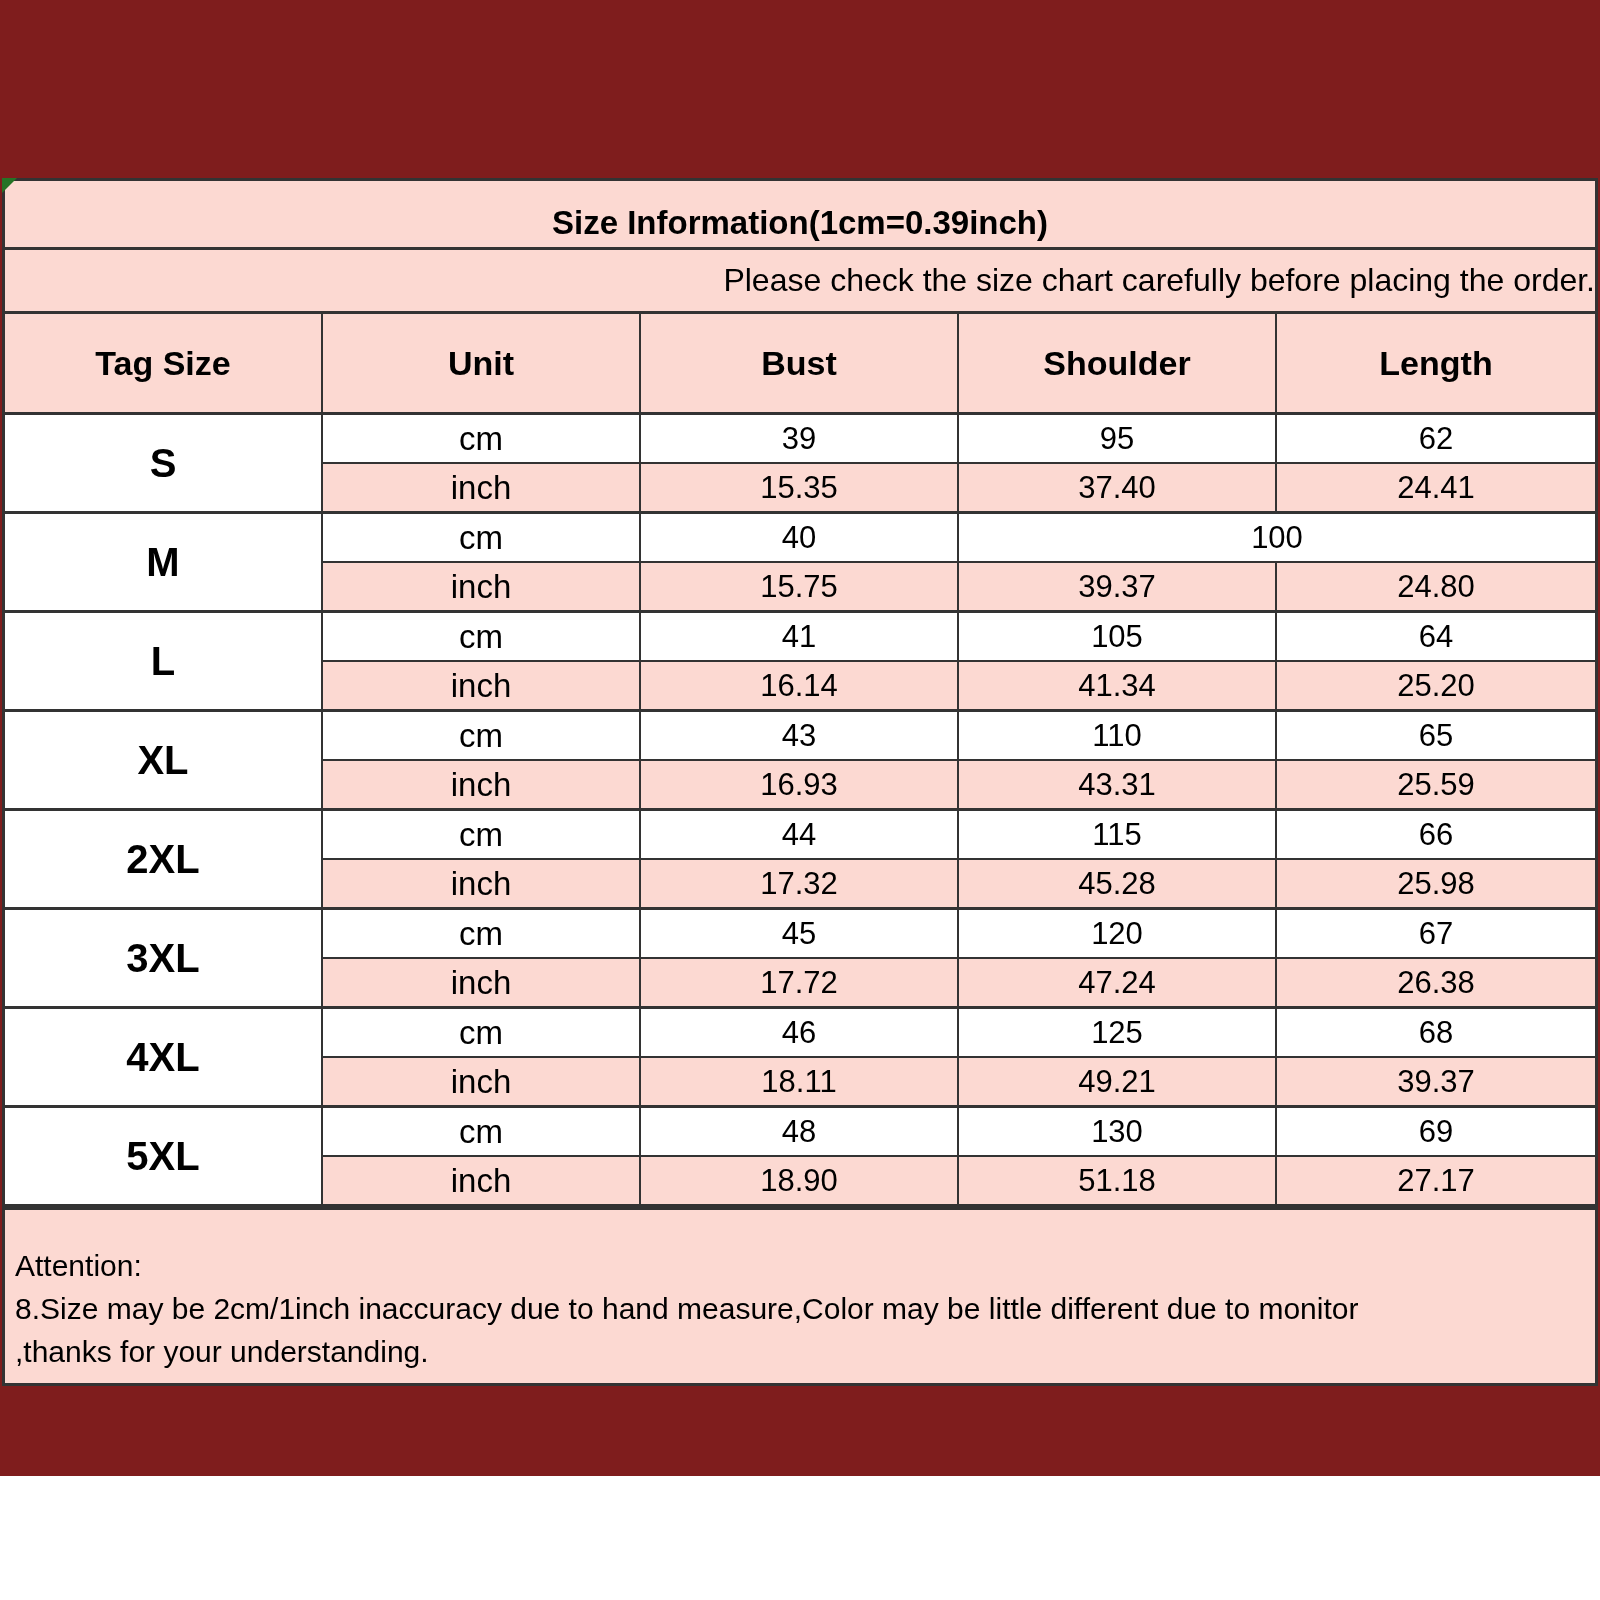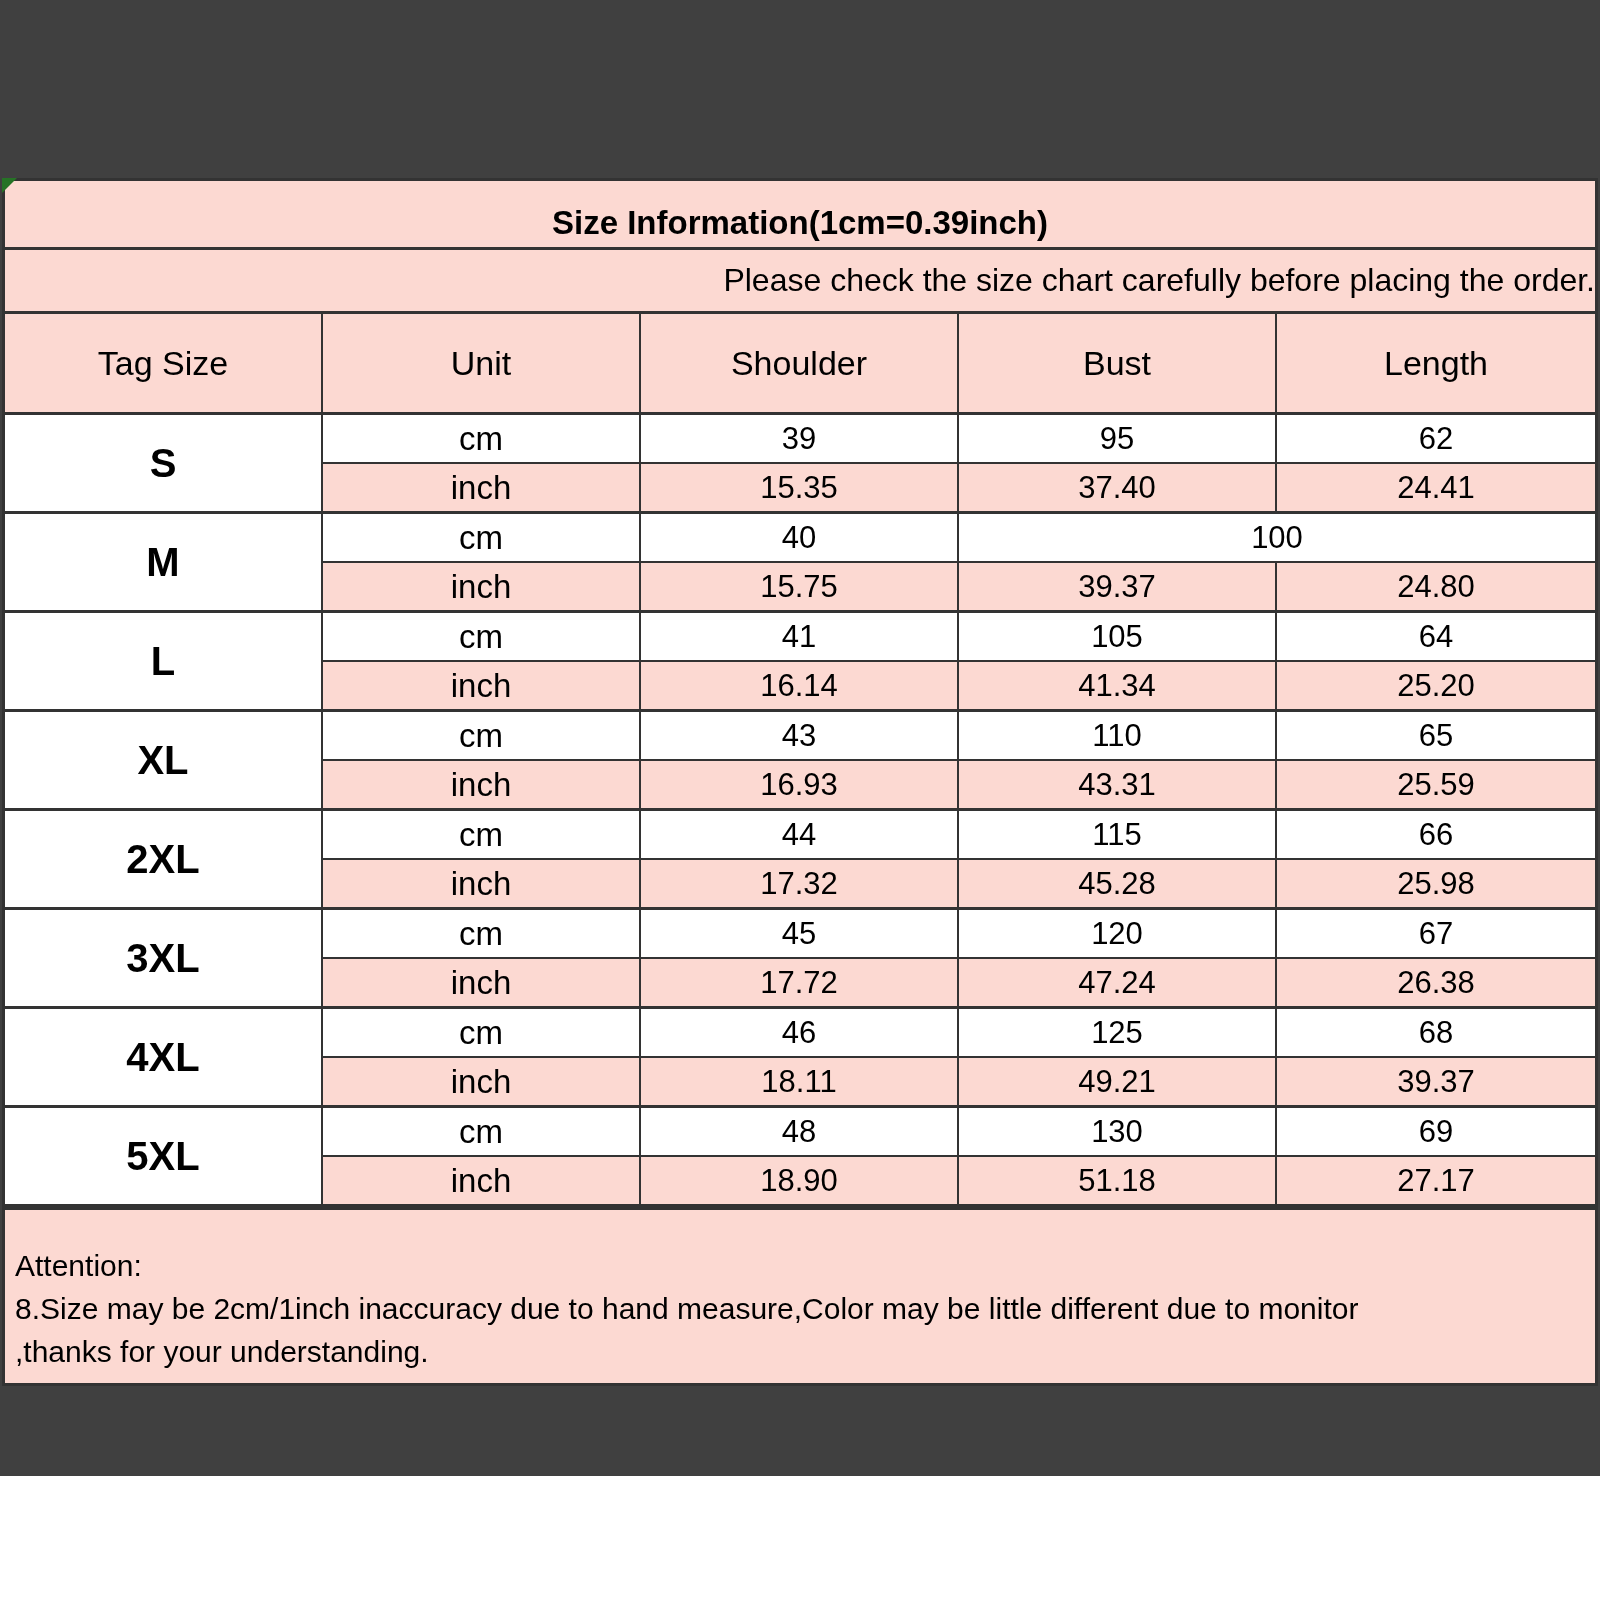--- a/index.html
+++ b/index.html
@@ -6,21 +6,21 @@
     margin: 0;
     padding: 0;
     background: #ffffff;
     font-family: "Liberation Sans", sans-serif;
     color: #000000;
   }
   .canvas {
     position: relative;
     width: 1600px;
     height: 1476px;
-    background: #404040;
+    background: #7f1d1d;
     overflow: hidden;
   }
   .sheet {
     position: absolute;
     left: 2px;
     top: 178px;
     width: 1590px;
     border: 3px solid #333333;
     background: #ffffff;
   }
@@ -60,21 +60,21 @@
     border-bottom: 3px solid #333333;
     display: flex;
   }
   .hcell {
     flex: 0 0 20%;
     box-sizing: border-box;
     border-right: 2px solid #333333;
     display: flex;
     align-items: center;
     justify-content: center;
-    font-weight: normal;
+    font-weight: bold;
     font-size: 34px;
   }
   .hcell:last-child { flex: 1; border-right: none; }
 
   .size-group {
     display: flex;
     border-bottom: 3px solid #333333;
   }
   .size-group:last-of-type { border-bottom: none; }
   .tag-cell {
@@ -134,22 +134,22 @@
       <span>Size Information(1cm=0.39inch)</span>
     </div>
 
     <div class="subtitle-row">
       <span>Please check the size chart carefully before placing the order.</span>
     </div>
 
     <div class="header-row">
       <div class="hcell">Tag Size</div>
       <div class="hcell">Unit</div>
+      <div class="hcell">Bust</div>
       <div class="hcell">Shoulder</div>
-      <div class="hcell">Bust</div>
       <div class="hcell">Length</div>
     </div>
 
     <div class="size-group">
       <div class="tag-cell">S</div>
       <div class="group-rows">
         <div class="sub-row cm">
           <div class="unit-cell">cm</div>
           <div class="vcell">39</div>
           <div class="vcell">95</div>

